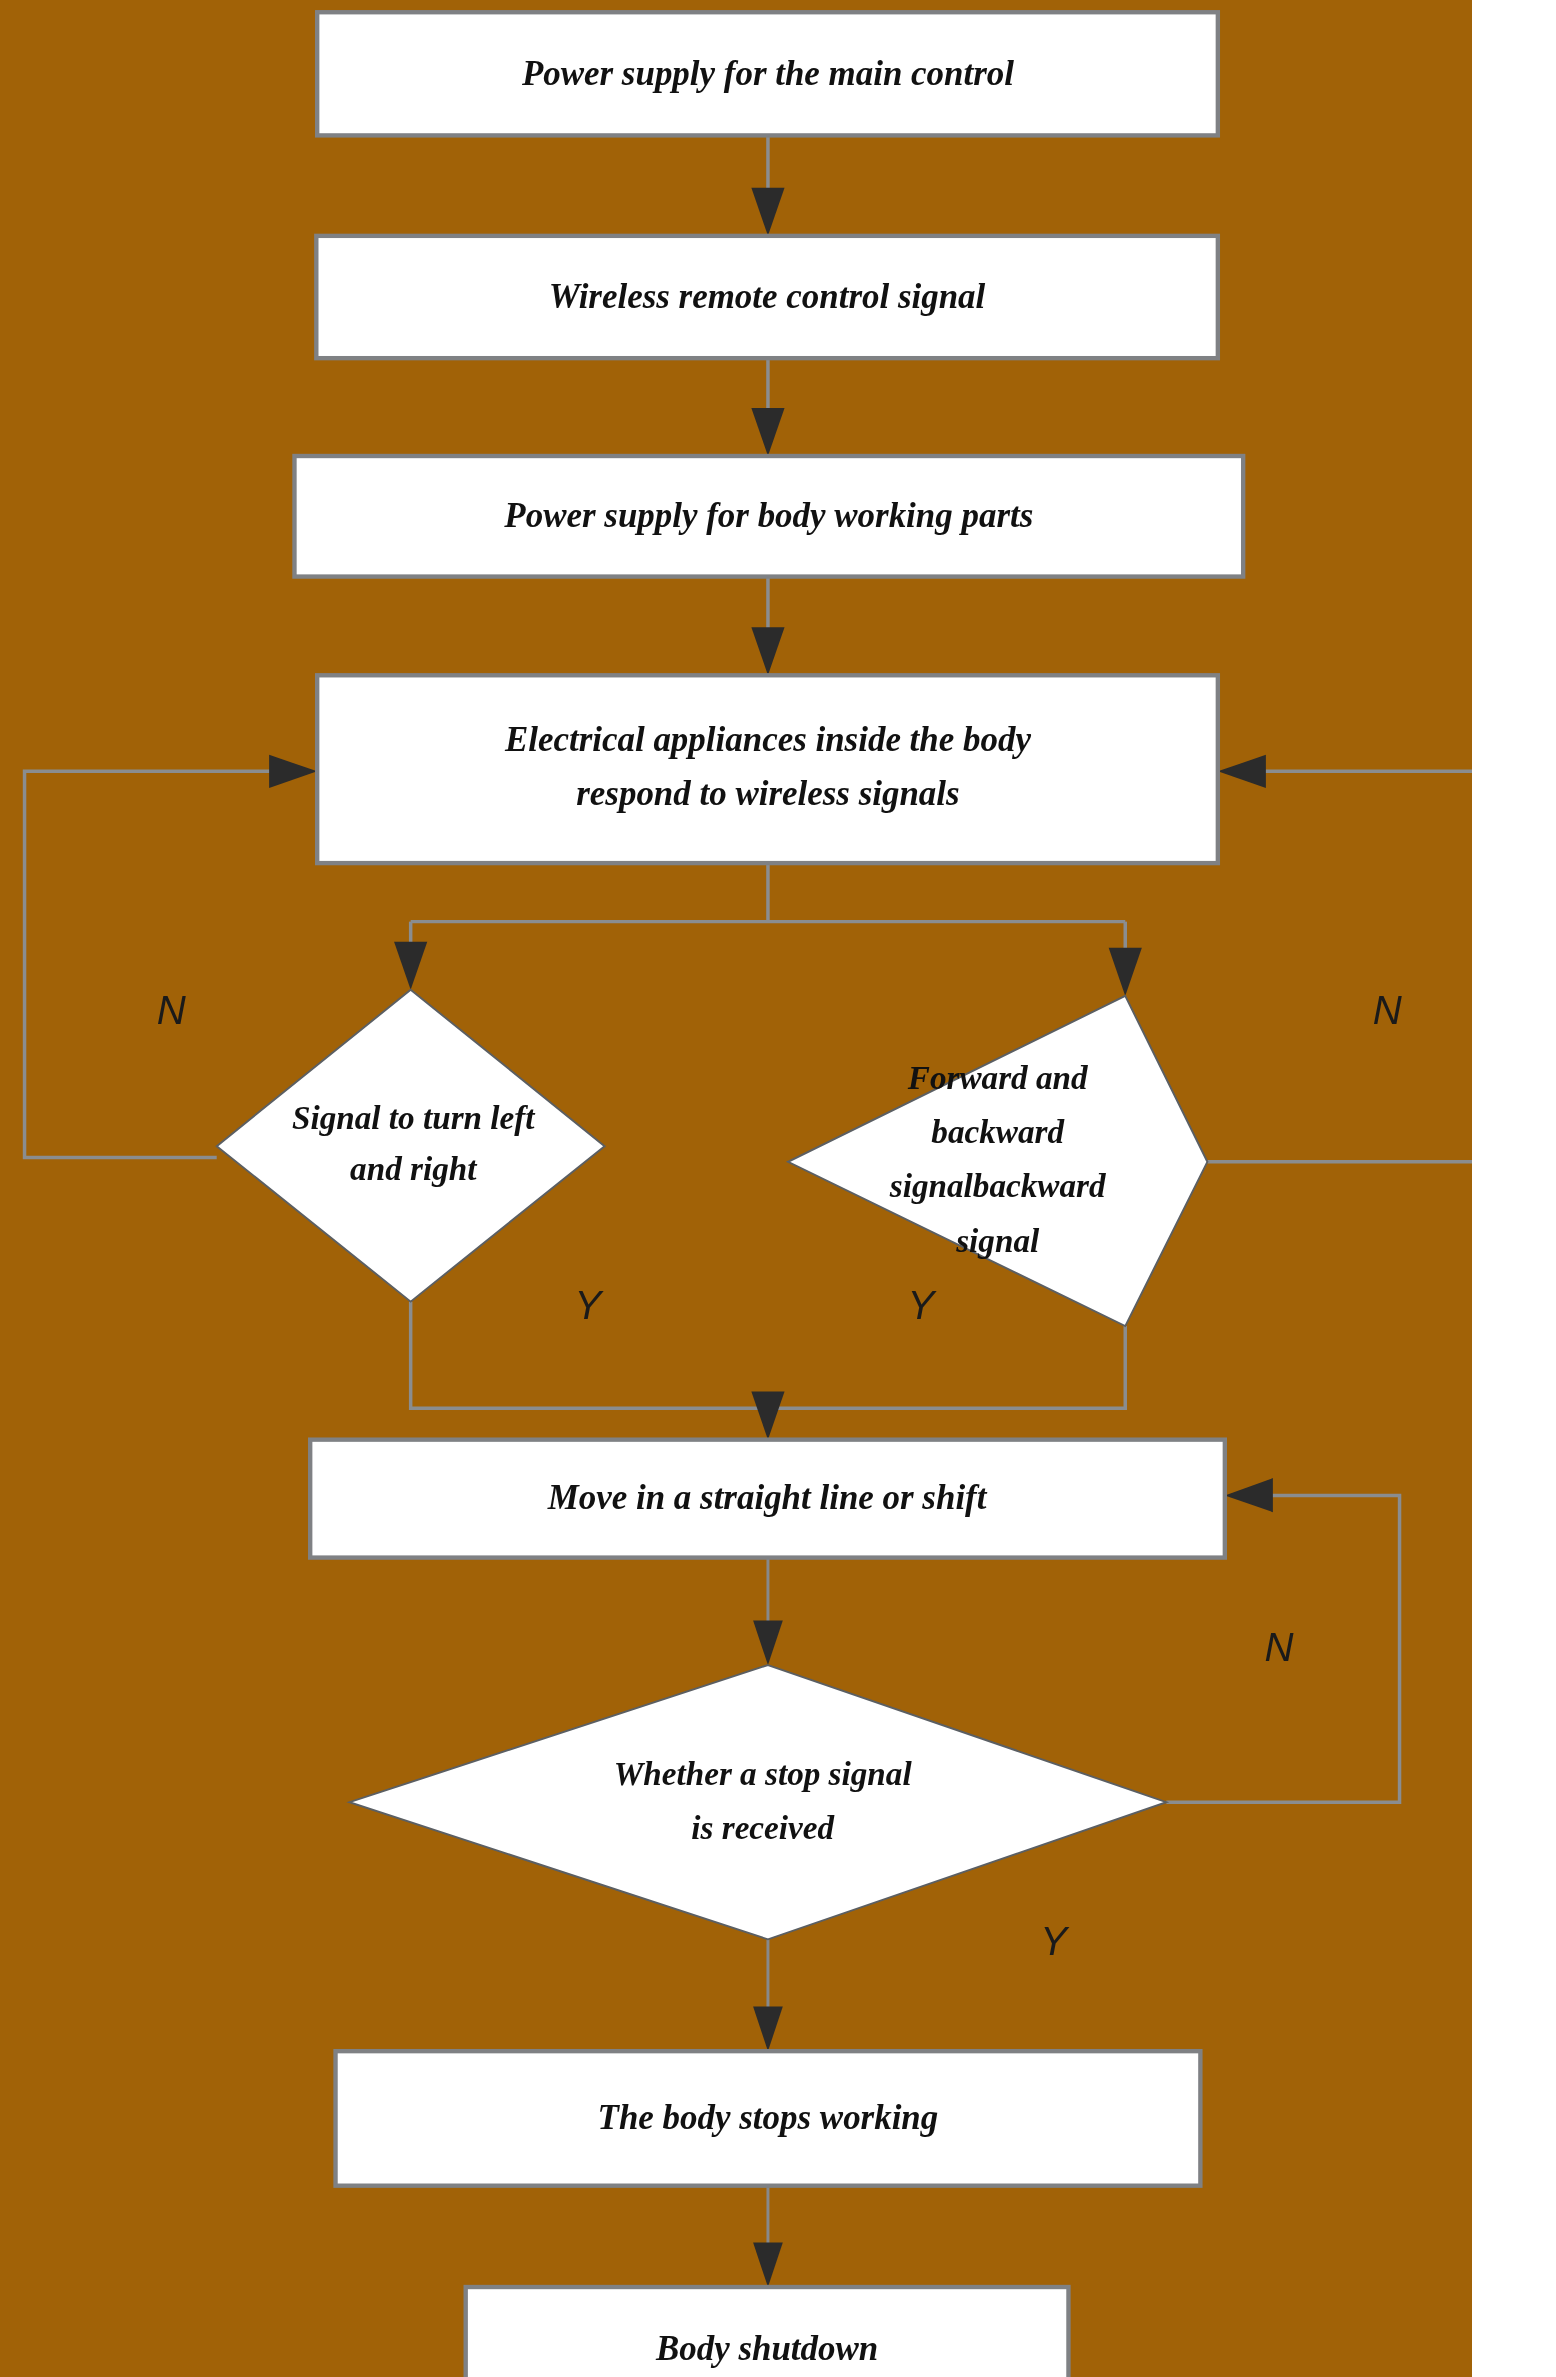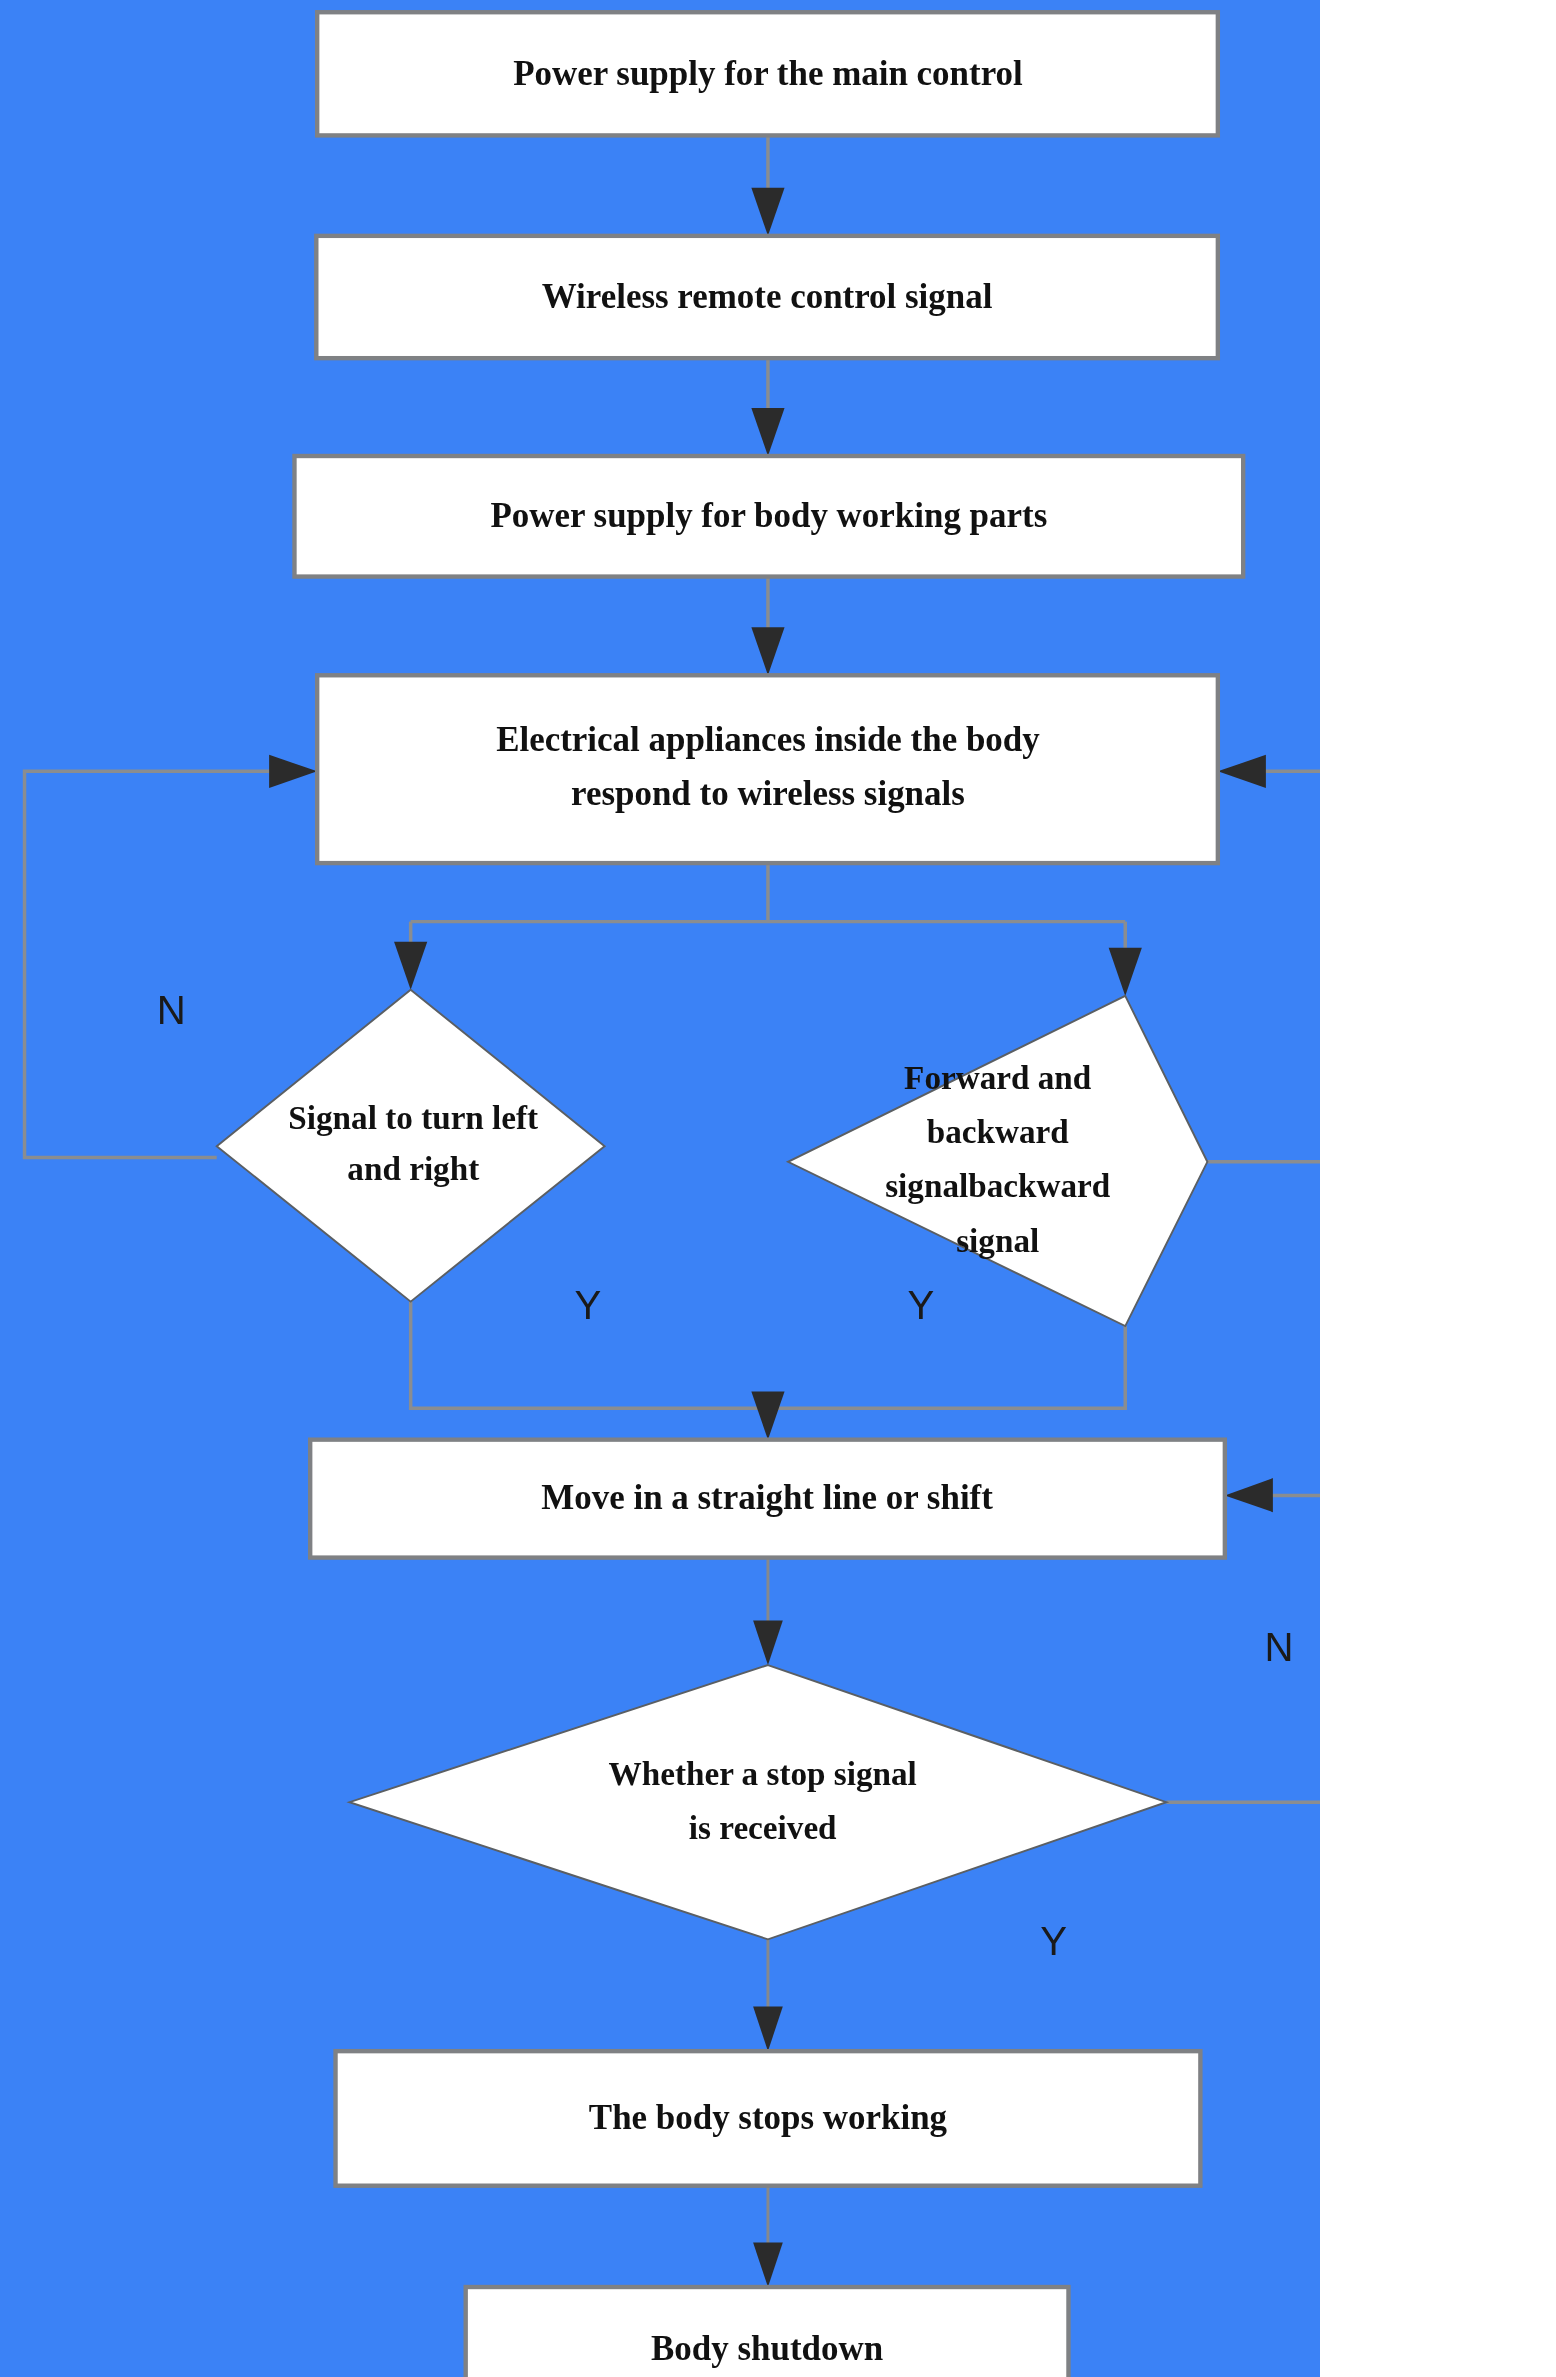--- a/index.html
+++ b/index.html
@@ -5,24 +5,25 @@
   html, body {
     margin: 0;
     padding: 0;
     background: #ffffff;
   }
   body {
     font-family: "Liberation Serif", "DejaVu Serif", serif;
   }
   #flowchart-root {
     position: relative;
-    width: 1320px;
+    width: 1472px;
     height: 2377px;
-    background: #3b82f6;
+    background: #a16207;
     overflow: hidden;
+    font-style: italic;
   }
   svg.chart-canvas {
     position: absolute;
     top: 0;
     left: 0;
     width: 1556px;
     height: 2377px;
     display: block;
   }
   .node-box {

